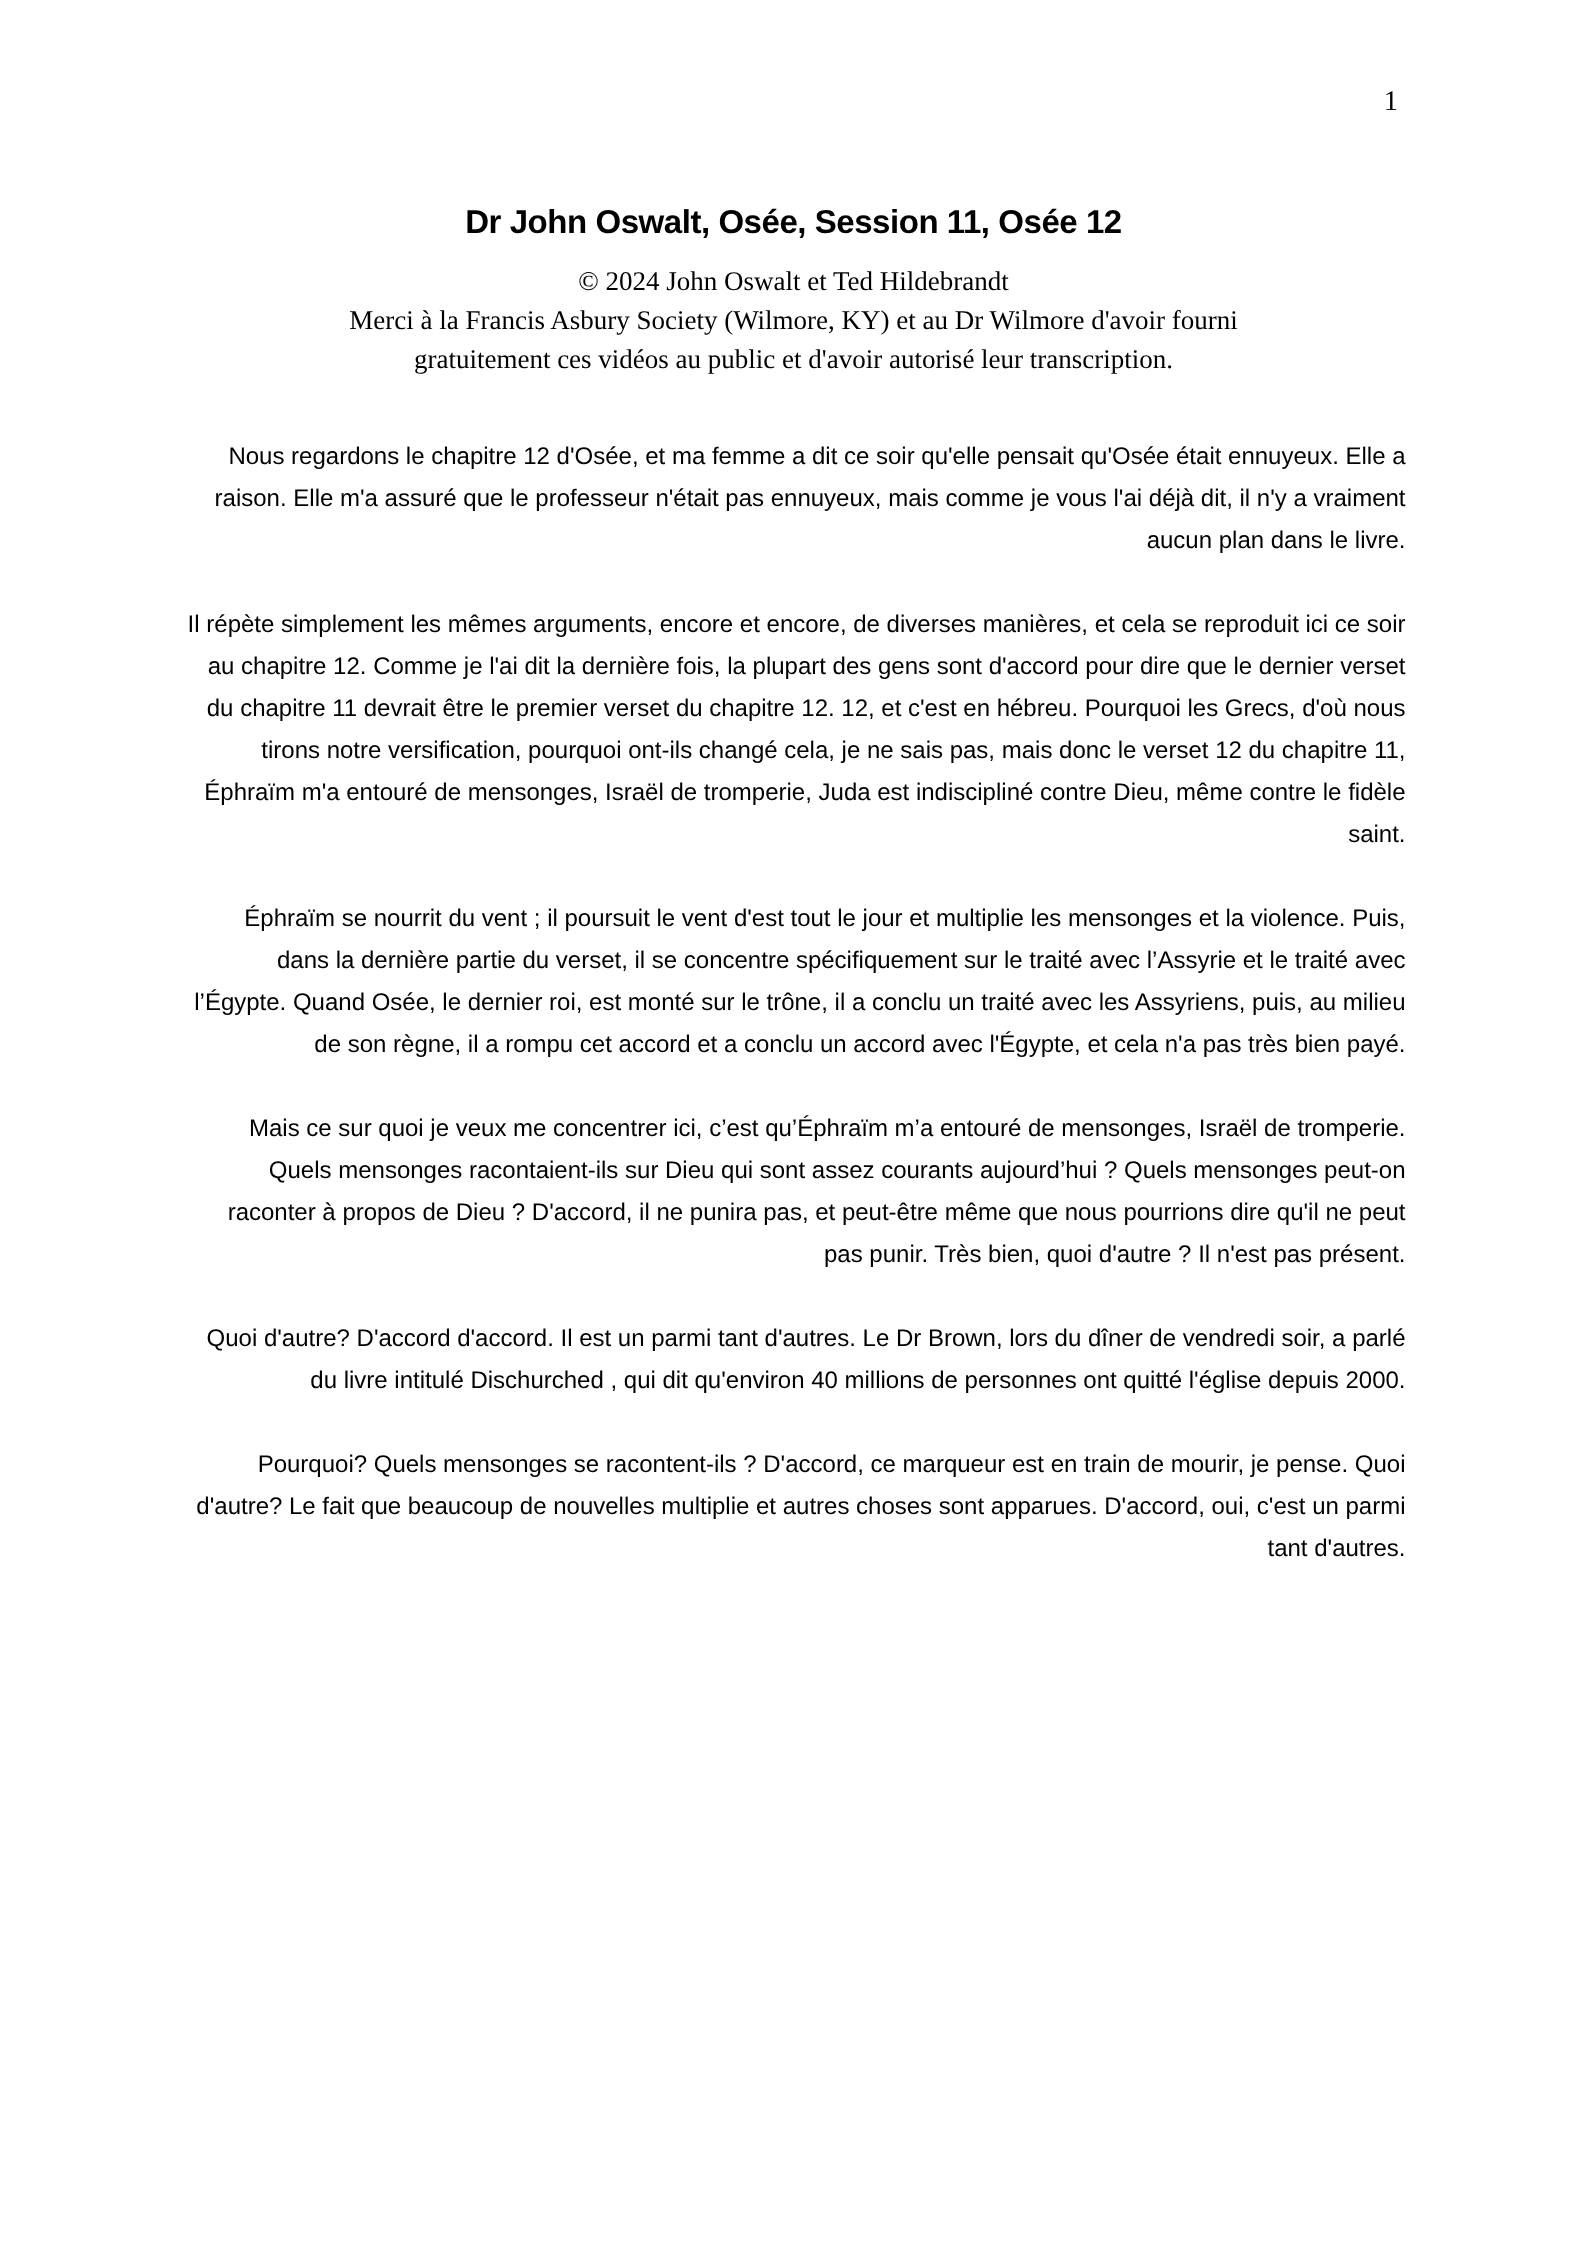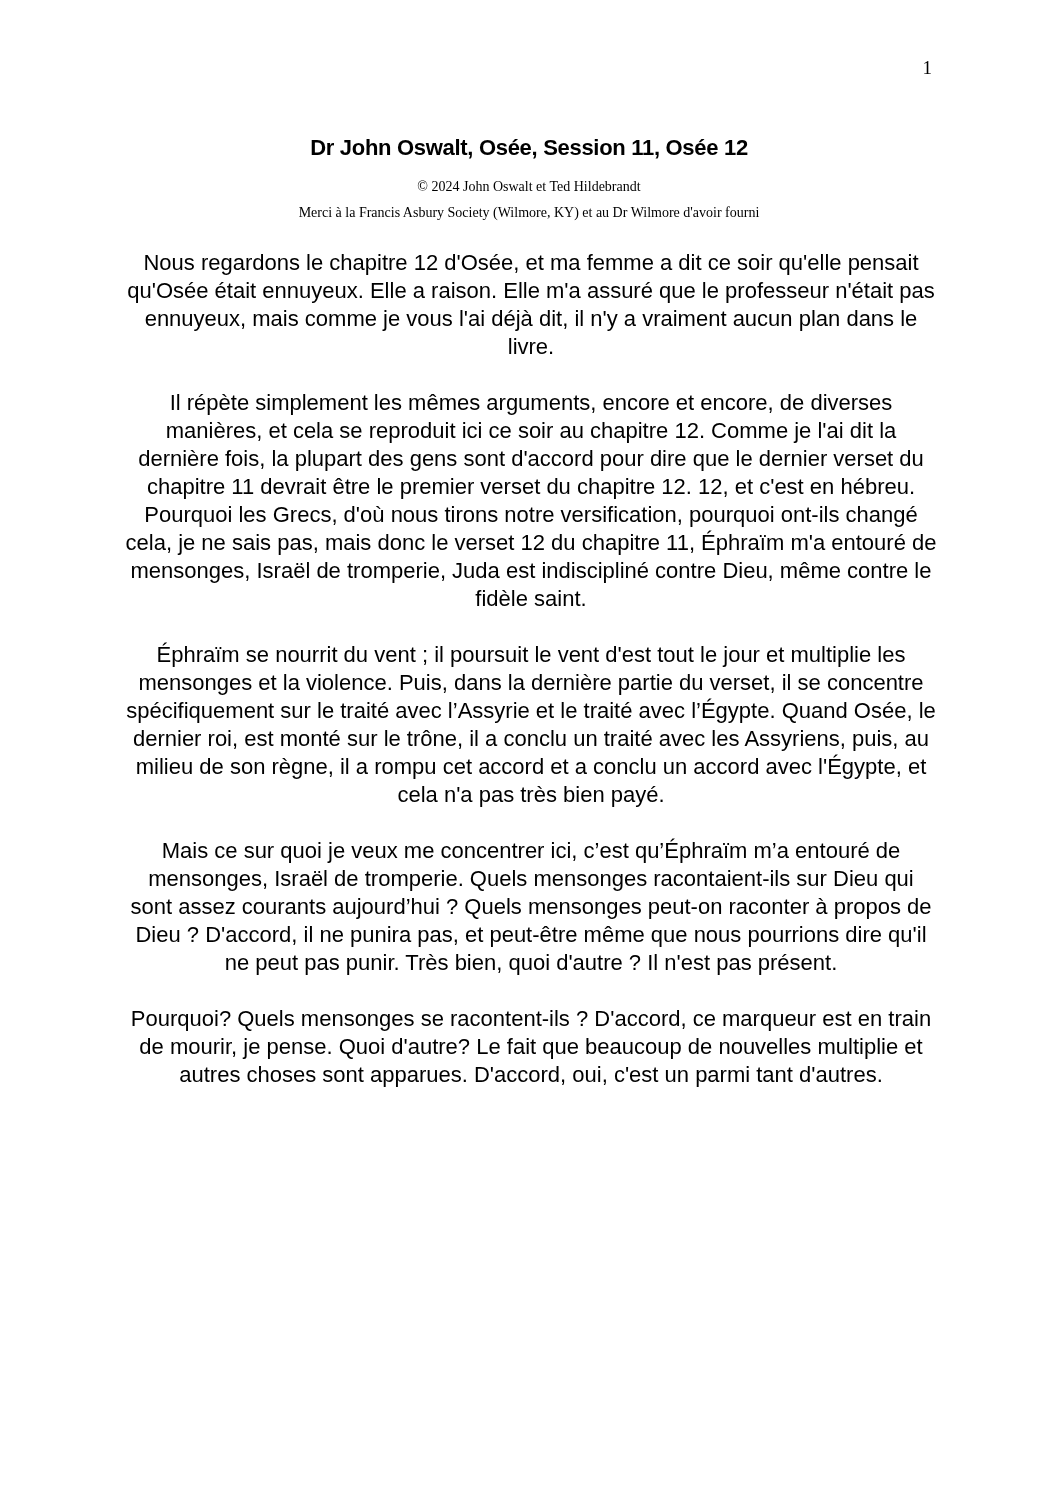--- a/index.html
+++ b/index.html
@@ -31,52 +31,54 @@
   .title {
     margin: 0;
     font-family: "Liberation Sans", sans-serif;
     font-weight: 700;
     font-size: 22px;
     line-height: 34px;
     letter-spacing: -0.3px;
   }
   .subtitle {
     font-family: "Liberation Serif", serif;
-    font-size: 14px;
+    font-size: 18px;
     line-height: 26px;
   }
   .subtitle.first {
     margin-top: 9px;
   }
   .doc-body {
-    margin: 23px auto 0 auto;
+    margin: 39px auto 0 auto;
     width: 812px;
     margin-left: 125px;
-    font-size: 22px;
+    font-size: 16px;
     line-height: 28px;
-    text-align: center;
+    text-align: right;
   }
   .doc-body p {
     margin: 0 0 28px 0;
   }
 </style>
 </head>
 <body>
 
 <div class="page">
 
   <div class="page-number">1</div>
 
   <div class="doc-header">
     <h1 class="title">Dr John Oswalt, Osée, Session 11, Osée 12</h1>
     <div class="subtitle first">© 2024 John Oswalt et Ted Hildebrandt</div>
     <div class="subtitle">Merci à la Francis Asbury Society (Wilmore, KY) et au Dr Wilmore d'avoir fourni</div>
+    <div class="subtitle">gratuitement ces vidéos au public et d'avoir autorisé leur transcription.</div>
   </div>
 
   <div class="doc-body">
     <p>Nous regardons le chapitre 12 d'Osée, et ma femme a dit ce soir qu'elle pensait qu'Osée était ennuyeux. Elle a raison. Elle m'a assuré que le professeur n'était pas ennuyeux, mais comme je vous l'ai déjà dit, il n'y a vraiment aucun plan dans le livre.</p>
     <p>Il répète simplement les mêmes arguments, encore et encore, de diverses manières, et cela se reproduit ici ce soir au chapitre 12. Comme je l'ai dit la dernière fois, la plupart des gens sont d'accord pour dire que le dernier verset du chapitre 11 devrait être le premier verset du chapitre 12. 12, et c'est en hébreu. Pourquoi les Grecs, d'où nous tirons notre versification, pourquoi ont-ils changé cela, je ne sais pas, mais donc le verset 12 du chapitre 11, Éphraïm m'a entouré de mensonges, Israël de tromperie, Juda est indiscipliné contre Dieu, même contre le fidèle saint.</p>
     <p>Éphraïm se nourrit du vent ; il poursuit le vent d'est tout le jour et multiplie les mensonges et la violence. Puis, dans la dernière partie du verset, il se concentre spécifiquement sur le traité avec l’Assyrie et le traité avec l’Égypte. Quand Osée, le dernier roi, est monté sur le trône, il a conclu un traité avec les Assyriens, puis, au milieu de son règne, il a rompu cet accord et a conclu un accord avec l'Égypte, et cela n'a pas très bien payé.</p>
     <p>Mais ce sur quoi je veux me concentrer ici, c’est qu’Éphraïm m’a entouré de mensonges, Israël de tromperie. Quels mensonges racontaient-ils sur Dieu qui sont assez courants aujourd’hui ? Quels mensonges peut-on raconter à propos de Dieu ? D'accord, il ne punira pas, et peut-être même que nous pourrions dire qu'il ne peut pas punir. Très bien, quoi d'autre ? Il n'est pas présent.</p>
+    <p>Quoi d'autre? D'accord d'accord. Il est un parmi tant d'autres. Le Dr Brown, lors du dîner de vendredi soir, a parlé du livre intitulé Dischurched , qui dit qu'environ 40 millions de personnes ont quitté l'église depuis 2000.</p>
     <p>Pourquoi? Quels mensonges se racontent-ils ? D'accord, ce marqueur est en train de mourir, je pense. Quoi d'autre? Le fait que beaucoup de nouvelles multiplie et autres choses sont apparues. D'accord, oui, c'est un parmi tant d'autres.</p>
   </div>
 
 </div>
 
 </body></html>

